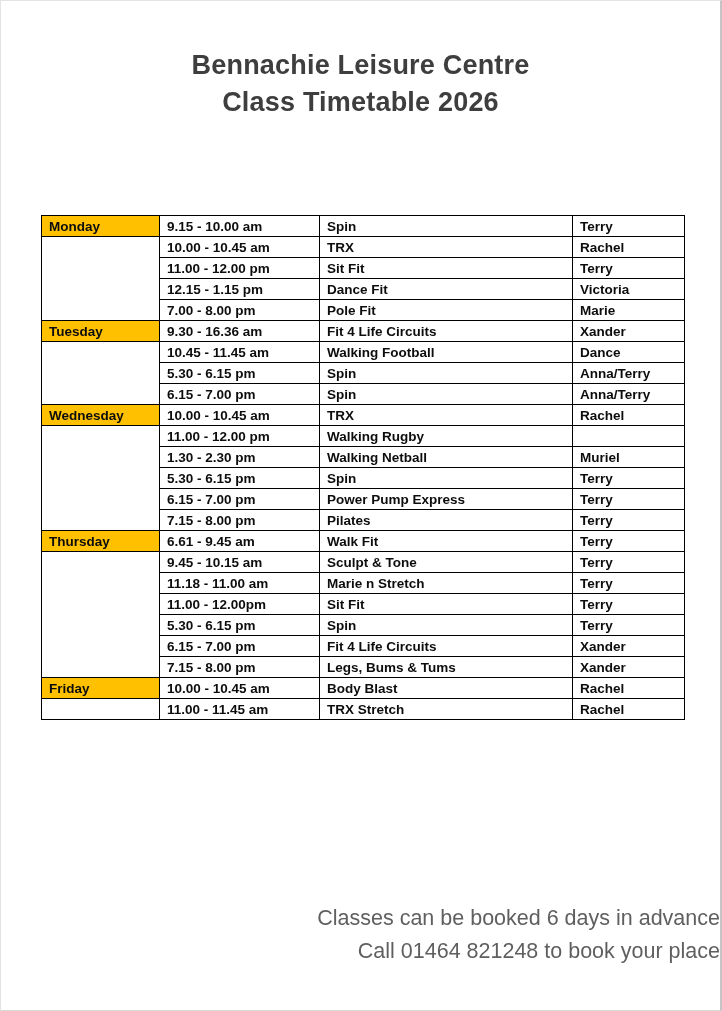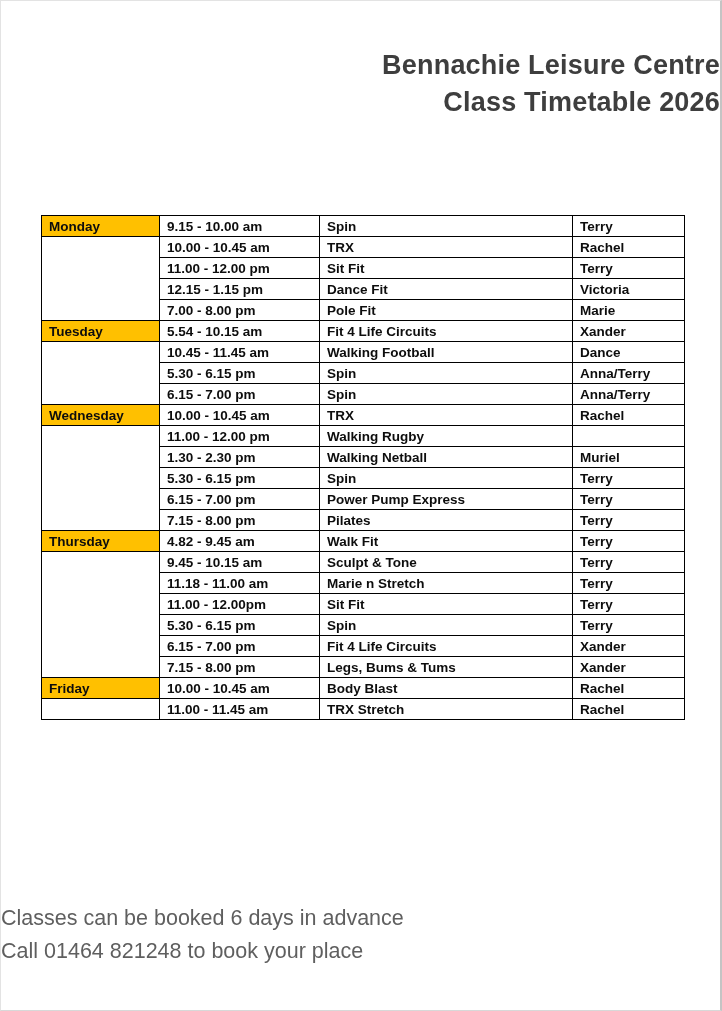--- a/index.html
+++ b/index.html
@@ -14,21 +14,21 @@
     border-bottom: 1px solid #d8d8d8;
     box-sizing: border-box;
     font-family: "Liberation Sans", sans-serif;
     overflow: hidden;
   }
   .title {
     position: absolute;
     top: 46px;
     left: 0;
     width: 100%;
-    text-align: right;
+    text-align: center;
     color: #3e3e3e;
     font-size: 27px;
     font-weight: 700;
     line-height: 37px;
     letter-spacing: 0.2px;
   }
   table.timetable {
     position: absolute;
     top: 214px;
     left: 40px;
@@ -47,21 +47,21 @@
     overflow: hidden;
     vertical-align: middle;
   }
   td.day-cell { background: #FFC000; margin-top: 15px; }
   td.day-spacer { background: #ffffff; }
   .footer {
     position: absolute;
     top: 901px;
     left: 0;
     width: 100%;
-    text-align: left;
+    text-align: right;
     color: #5f5f5f;
     font-size: 21.5px;
     font-weight: 400;
     line-height: 33px;
   }
 </style>
 </head>
 <body>
 
 <div class="page">
@@ -101,21 +101,21 @@
           <td>Dance Fit</td>
           <td>Victoria</td>
         </tr>
         <tr>
           <td>7.00 - 8.00 pm</td>
           <td>Pole Fit</td>
           <td>Marie</td>
         </tr>
         <tr>
           <td class="day-cell">Tuesday</td>
-          <td>5.54 - 10.15 am</td>
+          <td>9.30 - 16.36 am</td>
           <td>Fit 4 Life Circuits</td>
           <td>Xander</td>
         </tr>
         <tr>
           <td class="day-spacer" rowspan="3"></td>
           <td>10.45 - 11.45 am</td>
           <td>Walking Football</td>
           <td>Dance</td>
         </tr>
         <tr>
@@ -155,21 +155,21 @@
           <td>Power Pump Express</td>
           <td>Terry</td>
         </tr>
         <tr>
           <td>7.15 - 8.00 pm</td>
           <td>Pilates</td>
           <td>Terry</td>
         </tr>
         <tr>
           <td class="day-cell">Thursday</td>
-          <td>4.82 - 9.45 am</td>
+          <td>6.61 - 9.45 am</td>
           <td>Walk Fit</td>
           <td>Terry</td>
         </tr>
         <tr>
           <td class="day-spacer" rowspan="6"></td>
           <td>9.45 - 10.15 am</td>
           <td>Sculpt &amp; Tone</td>
           <td>Terry</td>
         </tr>
         <tr>

